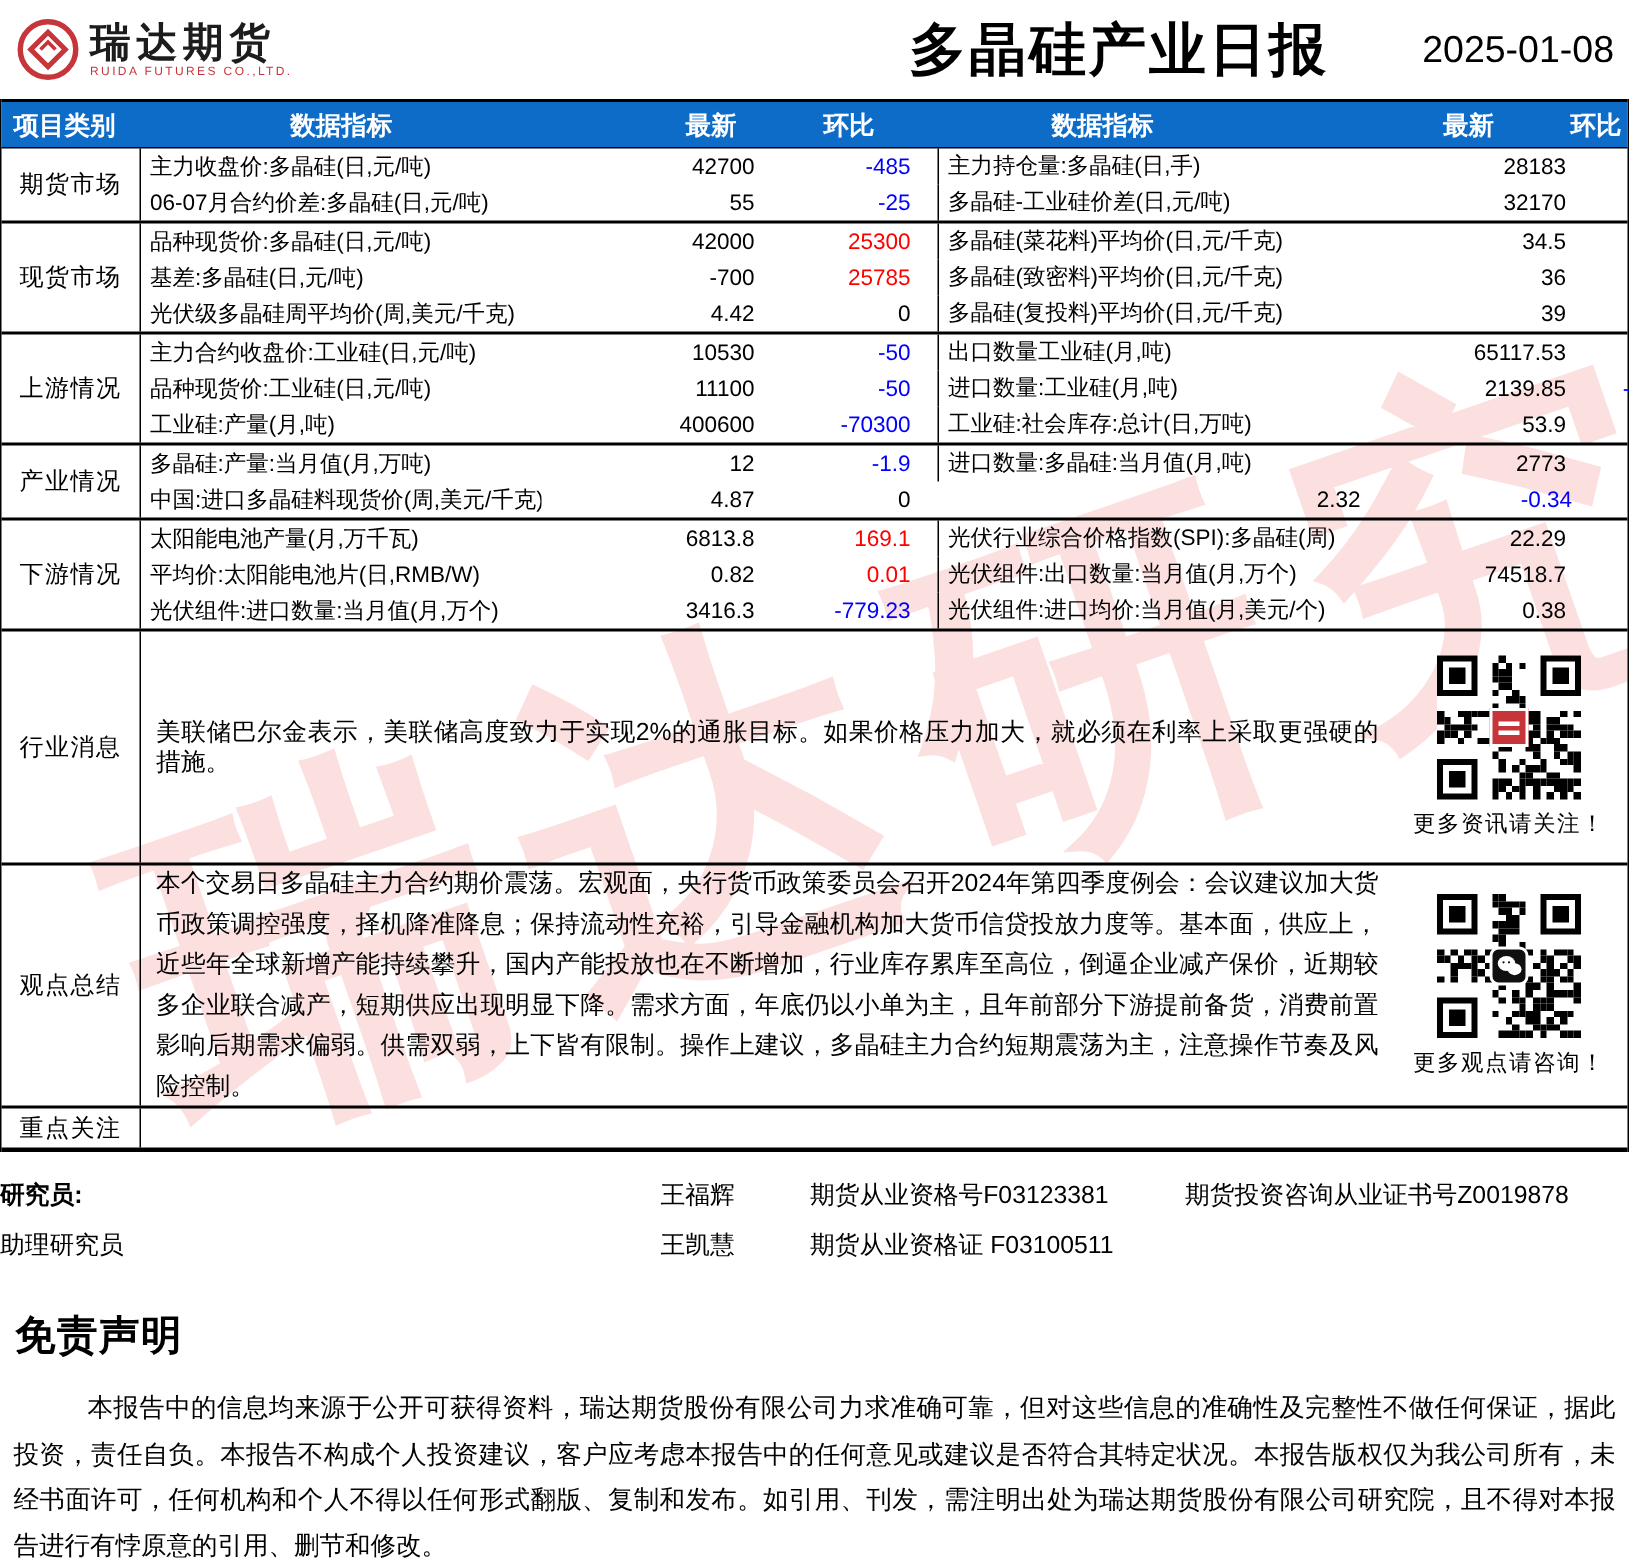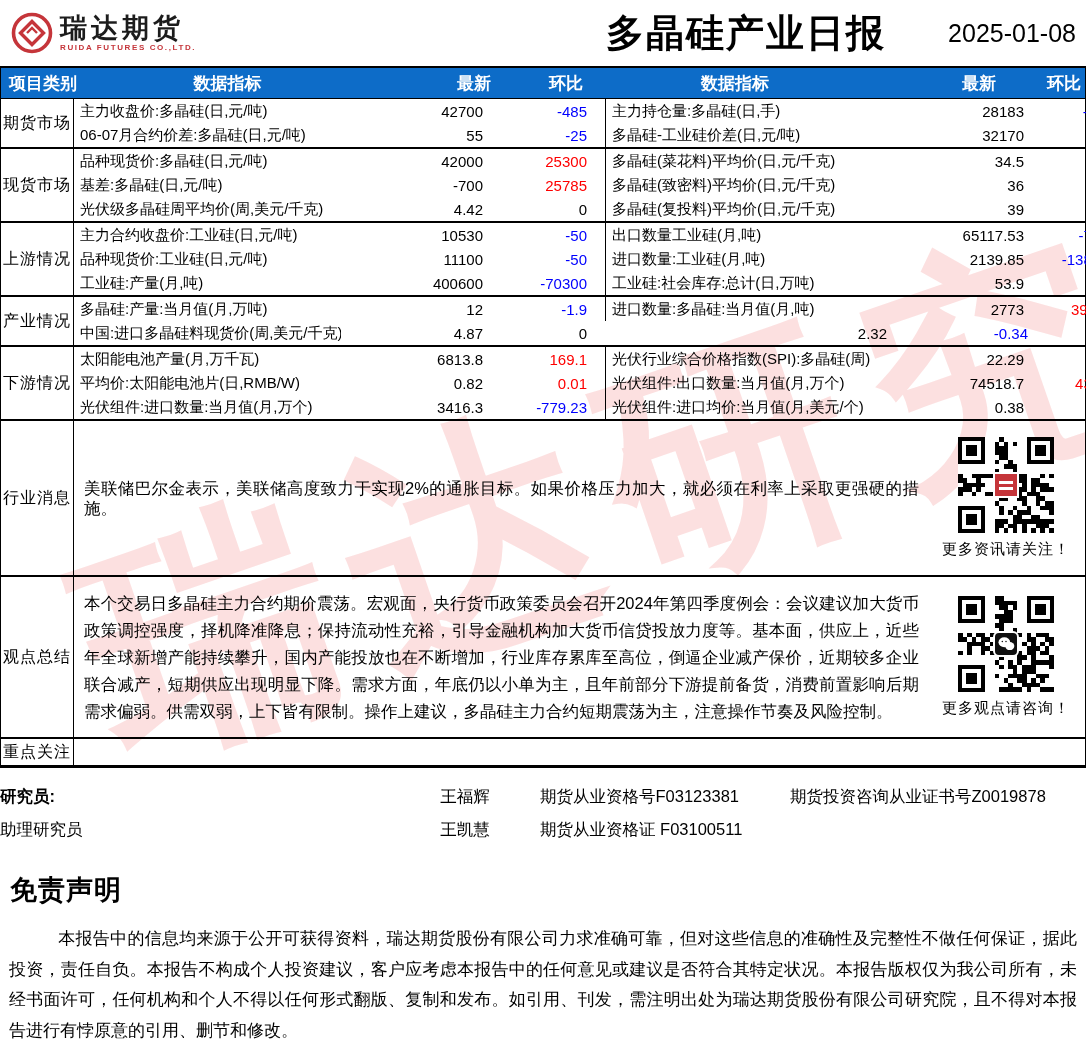--- a/index.html
+++ b/index.html
@@ -12,35 +12,35 @@
     letter-spacing:28px; color:rgba(242,130,130,.25); white-space:nowrap; font-weight:bold;
     transform:rotate(-19deg); transform-origin:left top; z-index:1; pointer-events:none; }
 
   .content { position:relative; z-index:2; }
 
   
   .topbar { display:flex; align-items:center; height:66px; padding:0 10px; }
   .logo { display:flex; align-items:center; width:225px; }
   .logo-mark { width:44px; height:44px; margin-right:6px; }
   .logo-txt .cn { font-size:27px; font-weight:bold; color:#1c1c1c; letter-spacing:4px; line-height:1.05; }
-  .logo-txt .en { font-size:8px; color:#c5353a; letter-spacing:1.6px; font-weight:bold; }
+  .logo-txt .en { font-size:8px; color:#c5353a; letter-spacing:1.6px; font-weight:normal; }
   .title { flex:1; text-align:right; font-size:38px; font-weight:bold; letter-spacing:2px; }
   .date { width:190px; text-align:right; font-size:25px; }
 
   
   .rpt { border-left:1px solid #000; border-right:1px solid #000; }
   .thead { display:grid; grid-template-columns:93px 267px 140px 88px 292px 125px 81px;
     height:32px; align-items:center; background:#0d6cc8; color:#fff; font-weight:bold; font-size:17px;
     border-top:2px solid #000; }
   .thead .h0 { padding-left:8px; } .thead .hc { text-align:center; }
   .thead .hr { text-align:right; padding-right:10px; } .thead .hr2 { text-align:right; padding-right:6px; }
 
   .sec { display:flex; border-top:2px solid #000; }
   .sec.first { border-top:1px solid #000; }
-  .cat { width:73px; flex:none; border-right:1px solid #000; display:flex; align-items:center;
+  .cat { width:93px; flex:none; border-right:1px solid #000; display:flex; align-items:center;
     justify-content:center; font-size:16px; letter-spacing:1px; }
   .rows { flex:1; }
   .r { display:grid; grid-template-columns:267px 140px 88px 292px 125px 81px; height:24px; align-items:center;gap:12px; }
   .cell { font-size:15px; white-space:nowrap; overflow:hidden; }
   .ind { padding-left:6px; }
   .ind2 { border-left:1px solid #000; height:24px; line-height:24px; }
   .val { text-align:right; padding-right:10px; }
   .chg { text-align:right; padding-right:6px; }
 
   .wide { flex:1; display:flex; }

